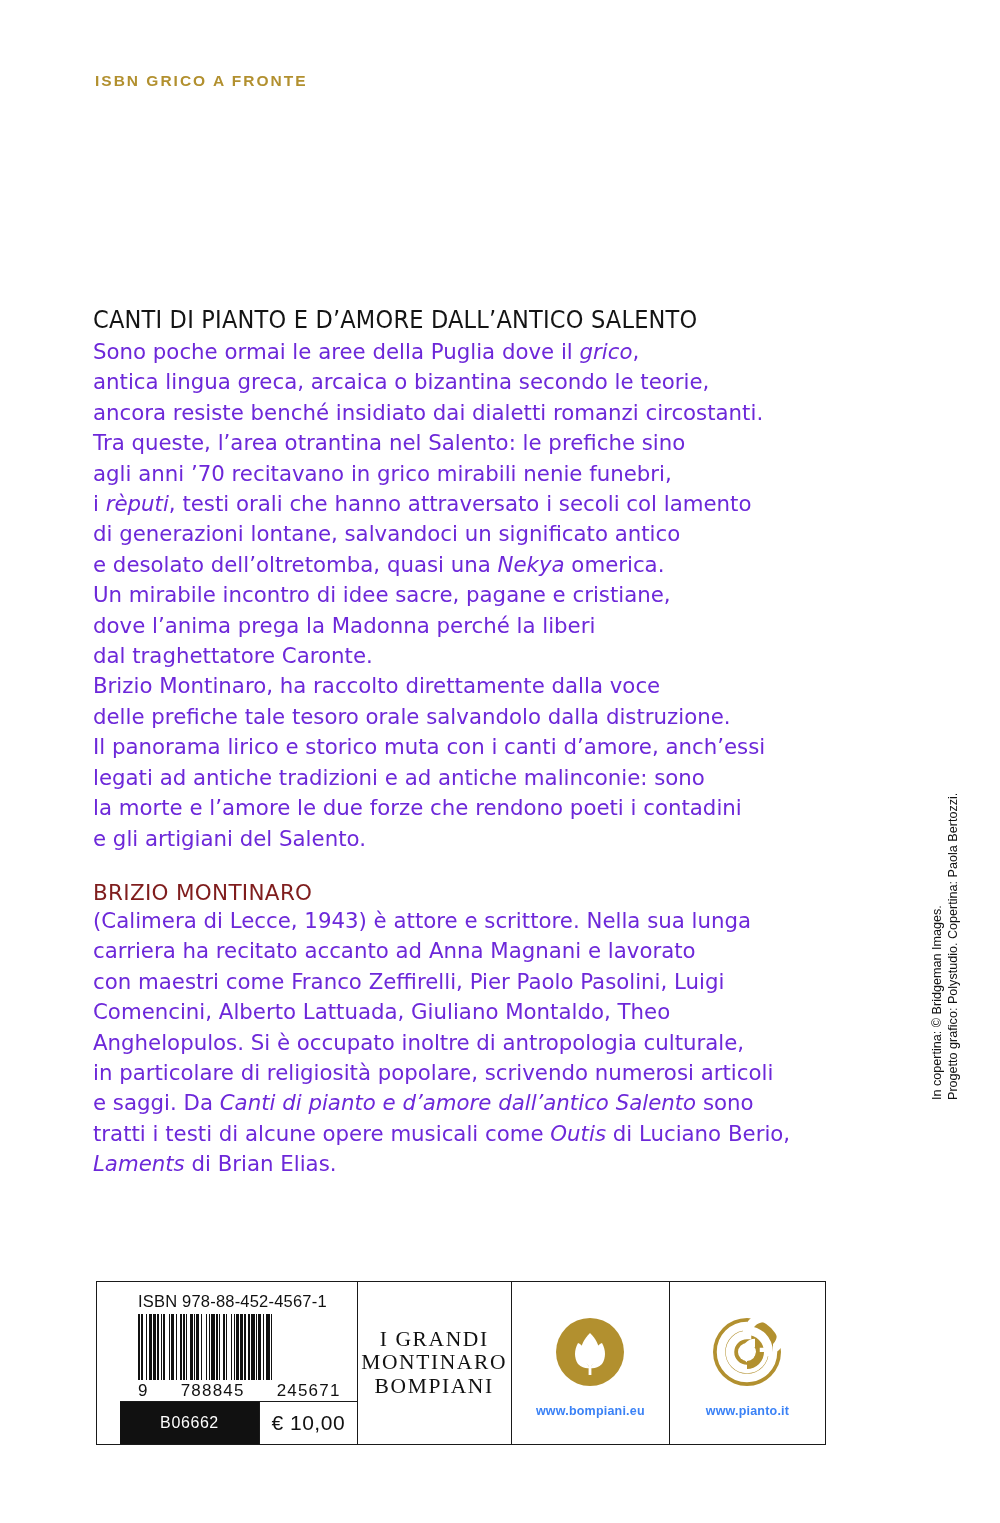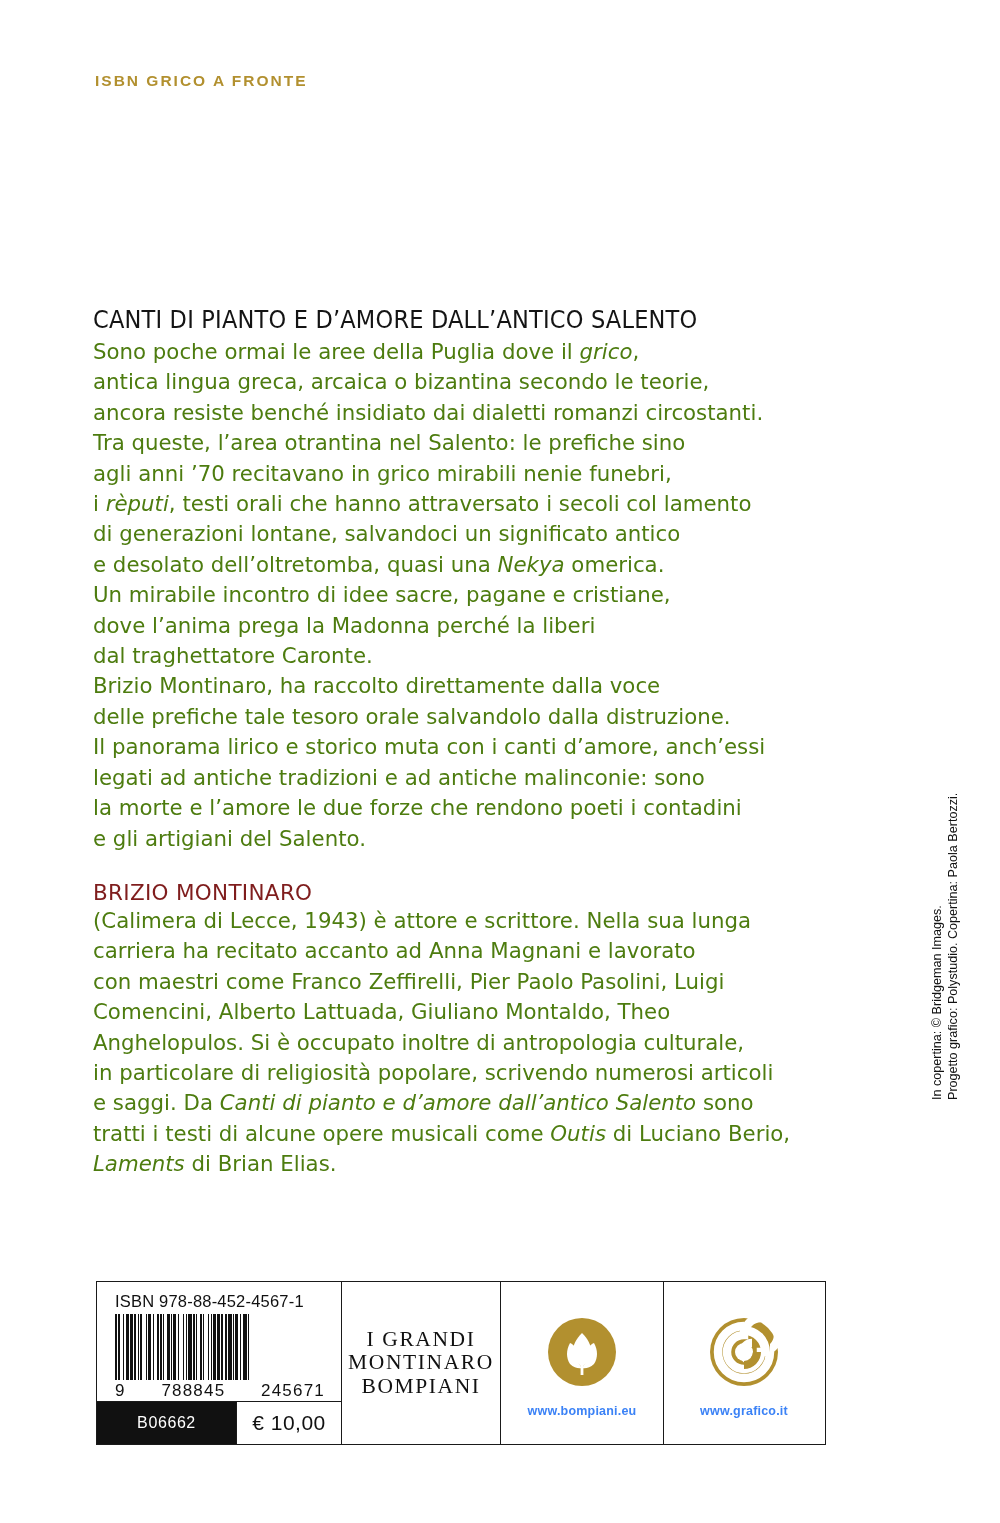--- a/index.html
+++ b/index.html
@@ -41,21 +41,21 @@
     color: #141414;
     margin: 0 0 3px 0;
     font-weight: normal;
     font-family: "DejaVu Sans", sans-serif;
     font-stretch: condensed;
   }
   .blurb p {
     margin: 0;
     font-size: 21.3px;
     line-height: 30.4px;
-    color: #4d7c0f;
+    color: #6d28d9;
     font-family: "DejaVu Sans", sans-serif;
   }
   .blurb p .it { font-style: italic; }
 
   .author-name {
     margin: 26px 0 1px 0;
     font-size: 21.5px;
     letter-spacing: 0.3px;
     color: #7f1d1d;
     font-weight: normal;
@@ -73,20 +73,21 @@
   
   .bottom-bar {
     position: absolute;
     left: 96px;
     top: 1281px;
     width: 730px;
     height: 164px;
     border: 1.5px solid #1a1a1a;
     display: flex;
     background: #fff;
+    padding-left: 23px;
   }
   .cell {
     position: relative;
     border-right: 1.5px solid #1a1a1a;
     display: flex;
     flex-direction: column;
   }
   .cell:last-child { border-right: none; }
 
   .cell-barcode { width: 245px; }
@@ -335,21 +336,21 @@
         <span>
           <svg width="70" height="70" viewBox="0 0 70 70">
             <circle cx="35" cy="35" r="34" fill="#b2902f"></circle>
             <path d="M35 9 A26 26 0 1 0 61 35 L52 35 A17 17 0 1 1 35 18 A17 17 0 1 1 52 35 A9 9 0 1 1 43 26" fill="none" stroke="#ffffff" stroke-width="8.5" stroke-linecap="butt"></path>
             <path d="M61 35 L61 22 L52 22 L52 35 Z" fill="#b2902f"></path>
             <path d="M35 9 A26 26 0 0 1 61 35 L52 35 A17 17 0 0 0 35 18 Z" fill="#ffffff"></path>
             <path d="M44 35 A9 9 0 1 0 35 44 A9 9 0 0 0 44 35 Z" fill="#ffffff"></path>
             <path d="M35 44 A9 9 0 0 0 44 35 L52 35 A17 17 0 0 1 35 52 Z" fill="#b2902f"></path>
           </svg>
         </span>
-        <div class="logo-url">www.grafico.it</div>
+        <div class="logo-url">www.pianto.it</div>
       </div>
     </div>
 
   </div>
 
   <div class="credits">
     <div>In copertina: © Bridgeman Images.</div>
     <div>Progetto grafico: Polystudio. Copertina: Paola Bertozzi.</div>
   </div>
 

